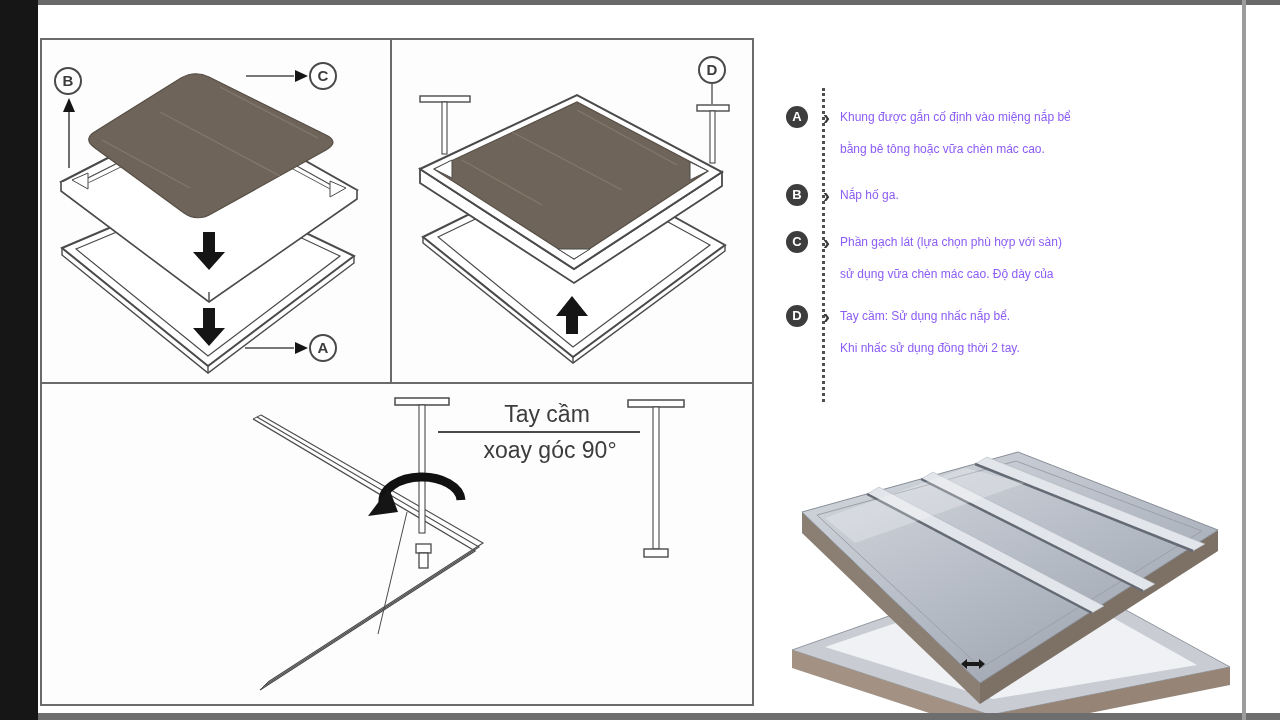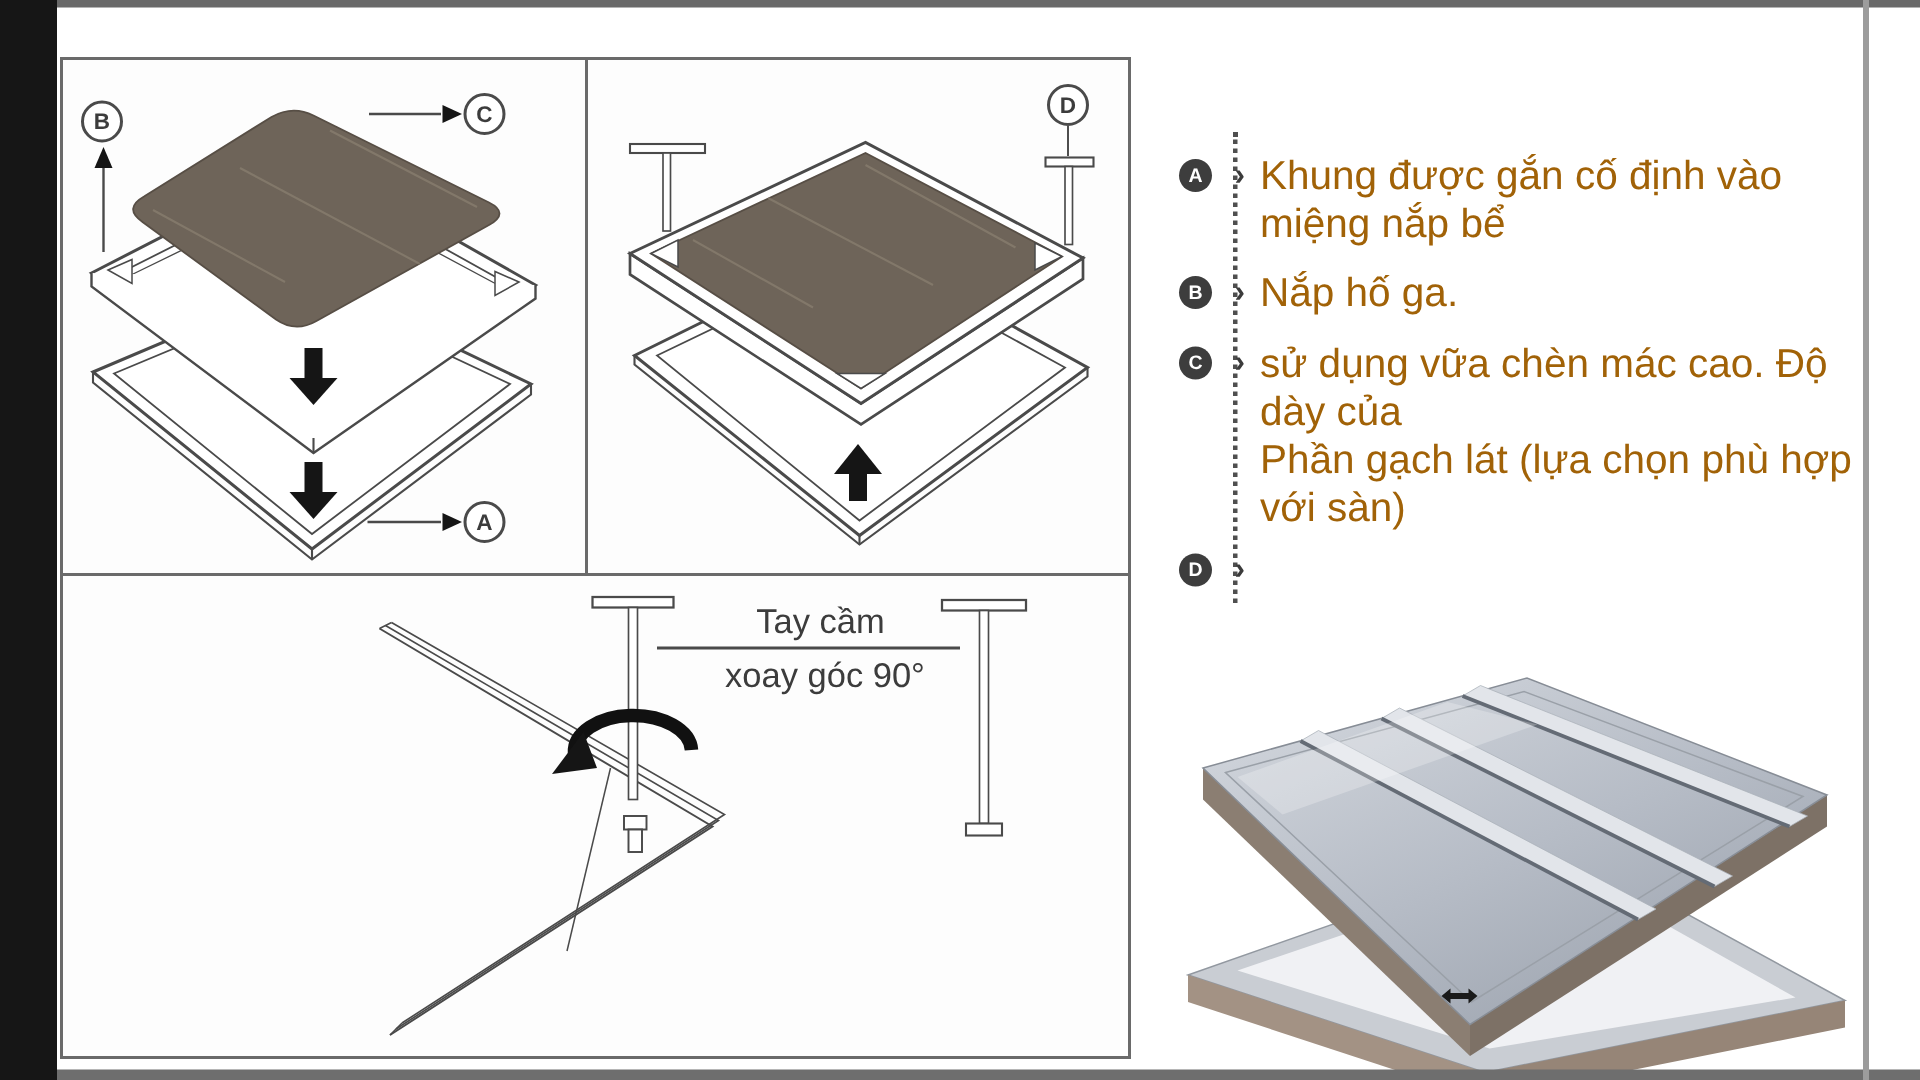--- a/index.html
+++ b/index.html
@@ -43,21 +43,21 @@
   .legend-item.gap-c{margin-bottom:10px;}
   .badge{
     flex:0 0 22px;width:22px;height:22px;border-radius:50%;
     background:#3d3d3d;color:#ffffff;font-weight:bold;font-size:13px;
     line-height:22px;text-align:center;margin-top:5px;
   }
   .chev{
     flex:0 0 auto;margin:1px 10px 0 15px;font-weight:bold;font-size:21px;
     color:#3b3b3b;line-height:30px;
   }
-  .legend-lines{font-size:27px;line-height:32px;color:#a16207;letter-spacing:0;}
+  .legend-lines{font-size:12px;line-height:32px;color:#8b5cf6;letter-spacing:0;}
 
   
   .photo{position:absolute;left:765px;top:423px;z-index:1;}
 </style>
 </head>
 <body>
 
 <div class="bar-top"></div>
 <div class="bar-bottom"></div>
 <div class="bar-left"></div>
@@ -200,43 +200,48 @@
 </div>
 
 <div class="legend-dots"></div>
 <div class="legend">
 
   <div class="legend-item gap-a">
     <span class="badge">A</span>
     <span class="chev">›</span>
     <div class="legend-lines">
       <div>Khung được gắn cố định vào miệng nắp bể</div>
+      <div>bằng bê tông hoặc vữa chèn mác cao.</div>
     </div>
   </div>
 
   <div class="legend-item gap-b">
     <span class="badge">B</span>
     <span class="chev">›</span>
     <div class="legend-lines">
       <div>Nắp hố ga.</div>
     </div>
   </div>
 
   <div class="legend-item gap-c">
     <span class="badge">C</span>
     <span class="chev">›</span>
     <div class="legend-lines">
+      <div>Phần gạch lát (lựa chọn phù hợp với sàn)</div>
       <div>sử dụng vữa chèn mác cao. Độ dày của</div>
-      <div>Phần gạch lát (lựa chọn phù hợp với sàn)</div>
     </div>
   </div>
 
   <div class="legend-item">
     <span class="badge">D</span>
     <span class="chev">›</span>
+    <div class="legend-lines">
+      <div>Tay cầm: Sử dụng nhấc nắp bể.</div>
+      <div>Khi nhấc sử dụng đồng thời 2 tay.</div>
+    </div>
   </div>
 </div>
 
 <svg class="photo" width="475" height="292" viewBox="0 0 475 292">
   <defs>
     <linearGradient id="steelTop" x1="0" y1="0" x2="0.8" y2="1">
       <stop offset="0" stop-color="#d6dae0"></stop>
       <stop offset="0.55" stop-color="#b6bcc6"></stop>
       <stop offset="1" stop-color="#9ba2ad"></stop>
     </linearGradient>

